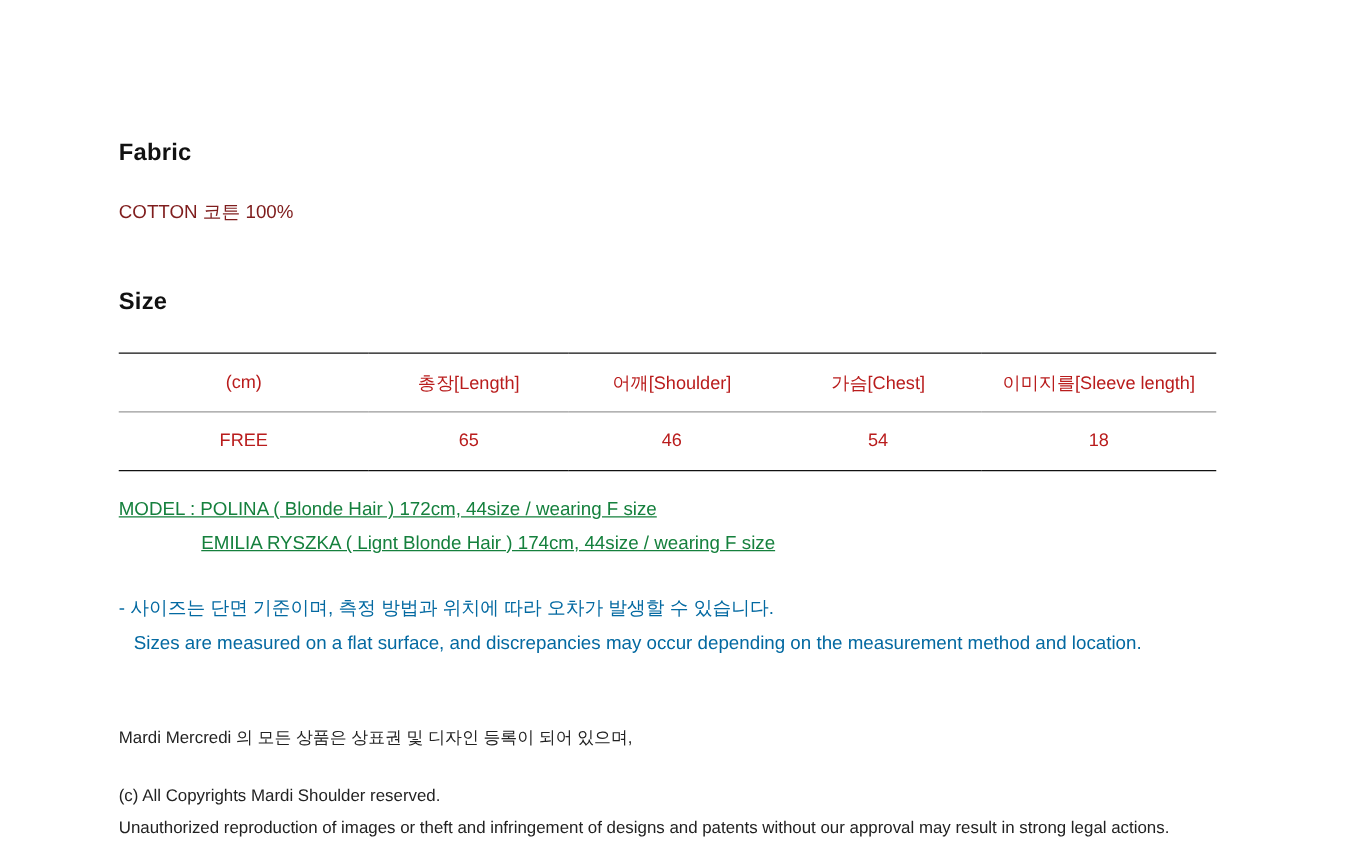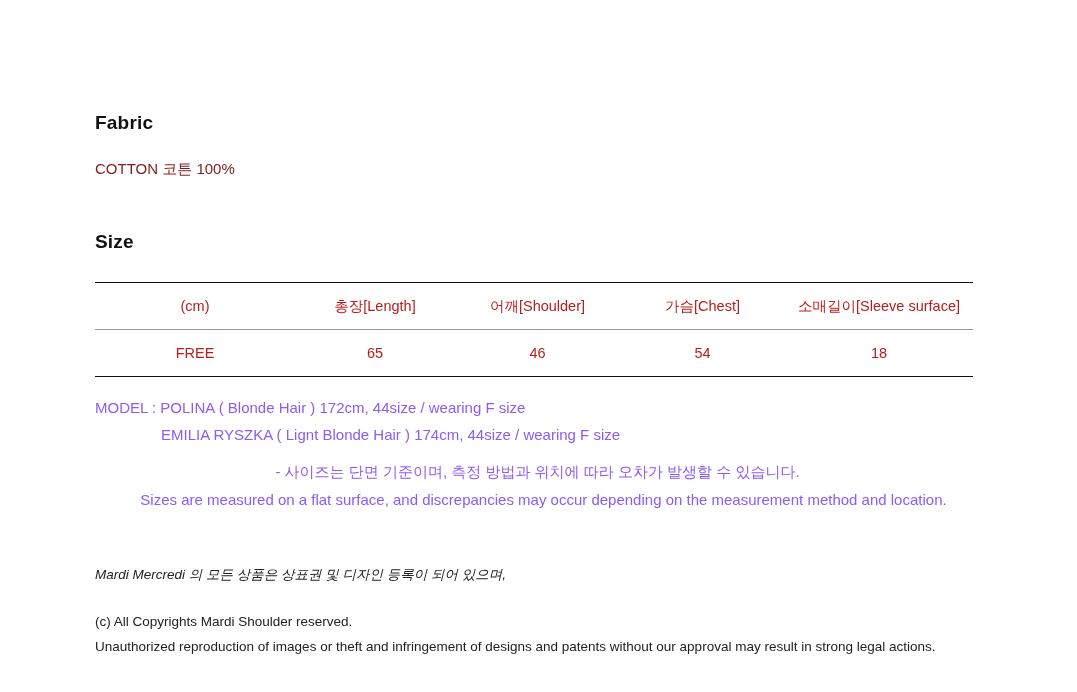--- a/index.html
+++ b/index.html
@@ -83,45 +83,44 @@
   table.size-table th:nth-child(4),
   table.size-table td:nth-child(4) { width: 165px; }
   table.size-table th:nth-child(5),
   table.size-table td:nth-child(5) { width: 188px; }
 
   
   .model-info {
     margin-top: 17px;
     font-size: 15px;
     line-height: 27px;
-    color: #8b5cf6;
+    color: #15803d;
+    text-decoration: underline;
   }
   .model-line-2 {
     padding-left: 66px;
   }
 
   
   .notes {
-    margin-top: 10px;
+    margin-top: 25px;
     font-size: 15px;
     line-height: 28px;
-    color: #8b5cf6;
-    text-align: center;
+    color: #0369a1;
   }
   .note-en {
     padding-left: 12px;
   }
 
   
   .legal {
     margin-top: 48px;
     font-size: 13.5px;
     line-height: 25px;
     color: #222;
-    font-style: italic;
   }
   .legal-en {
     margin-top: 22px;
     font-size: 13.5px;
     line-height: 25px;
     color: #222;
   }
 </style>
 </head>
 <body>
@@ -137,21 +136,21 @@
     <div class="size-block">
       <h2 class="section-title">Size</h2>
 
       <table class="size-table">
         <thead>
           <tr>
             <th>(cm)</th>
             <th>총장[Length]</th>
             <th>어깨[Shoulder]</th>
             <th>가슴[Chest]</th>
-            <th>소매길이[Sleeve surface]</th>
+            <th>이미지를[Sleeve length]</th>
           </tr>
         </thead>
         <tbody>
           <tr>
             <td>FREE</td>
             <td>65</td>
             <td>46</td>
             <td>54</td>
             <td>18</td>
           </tr>

